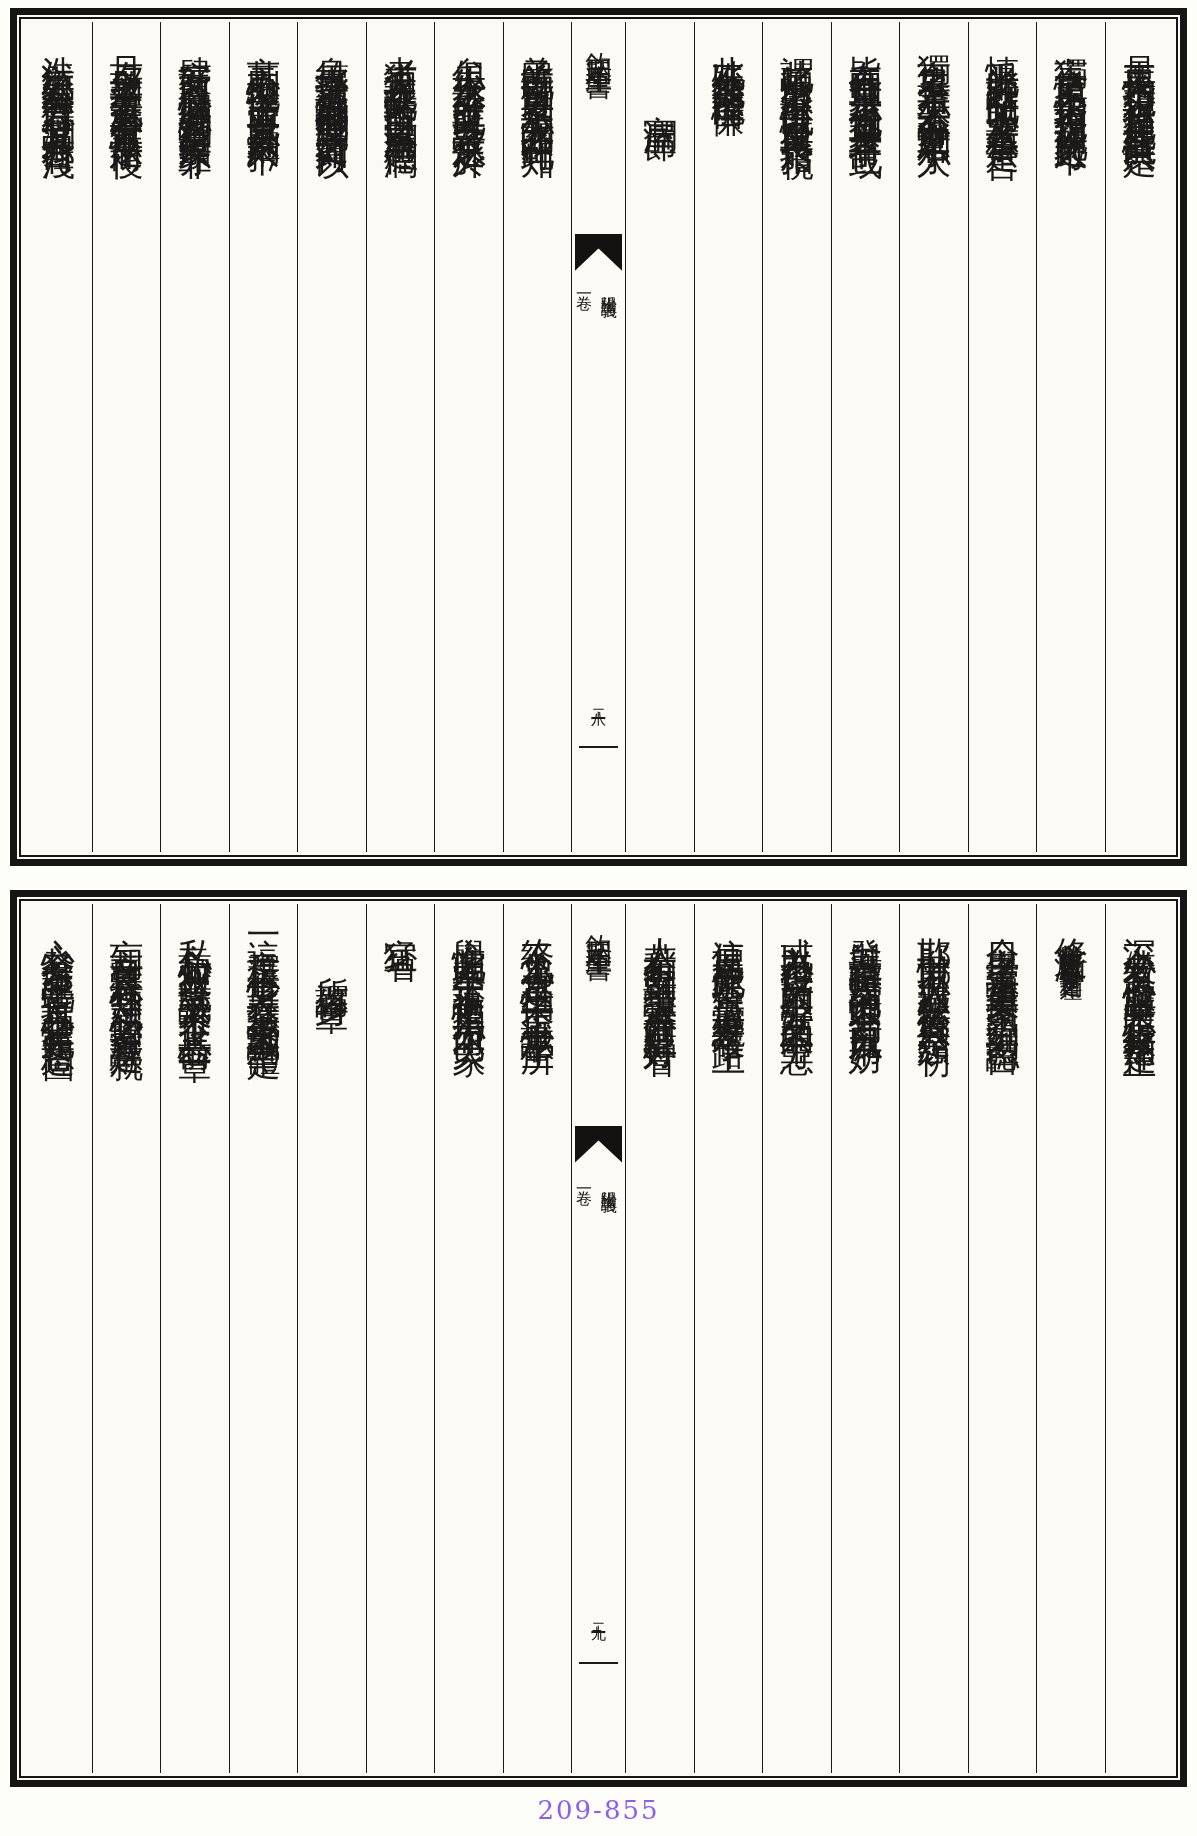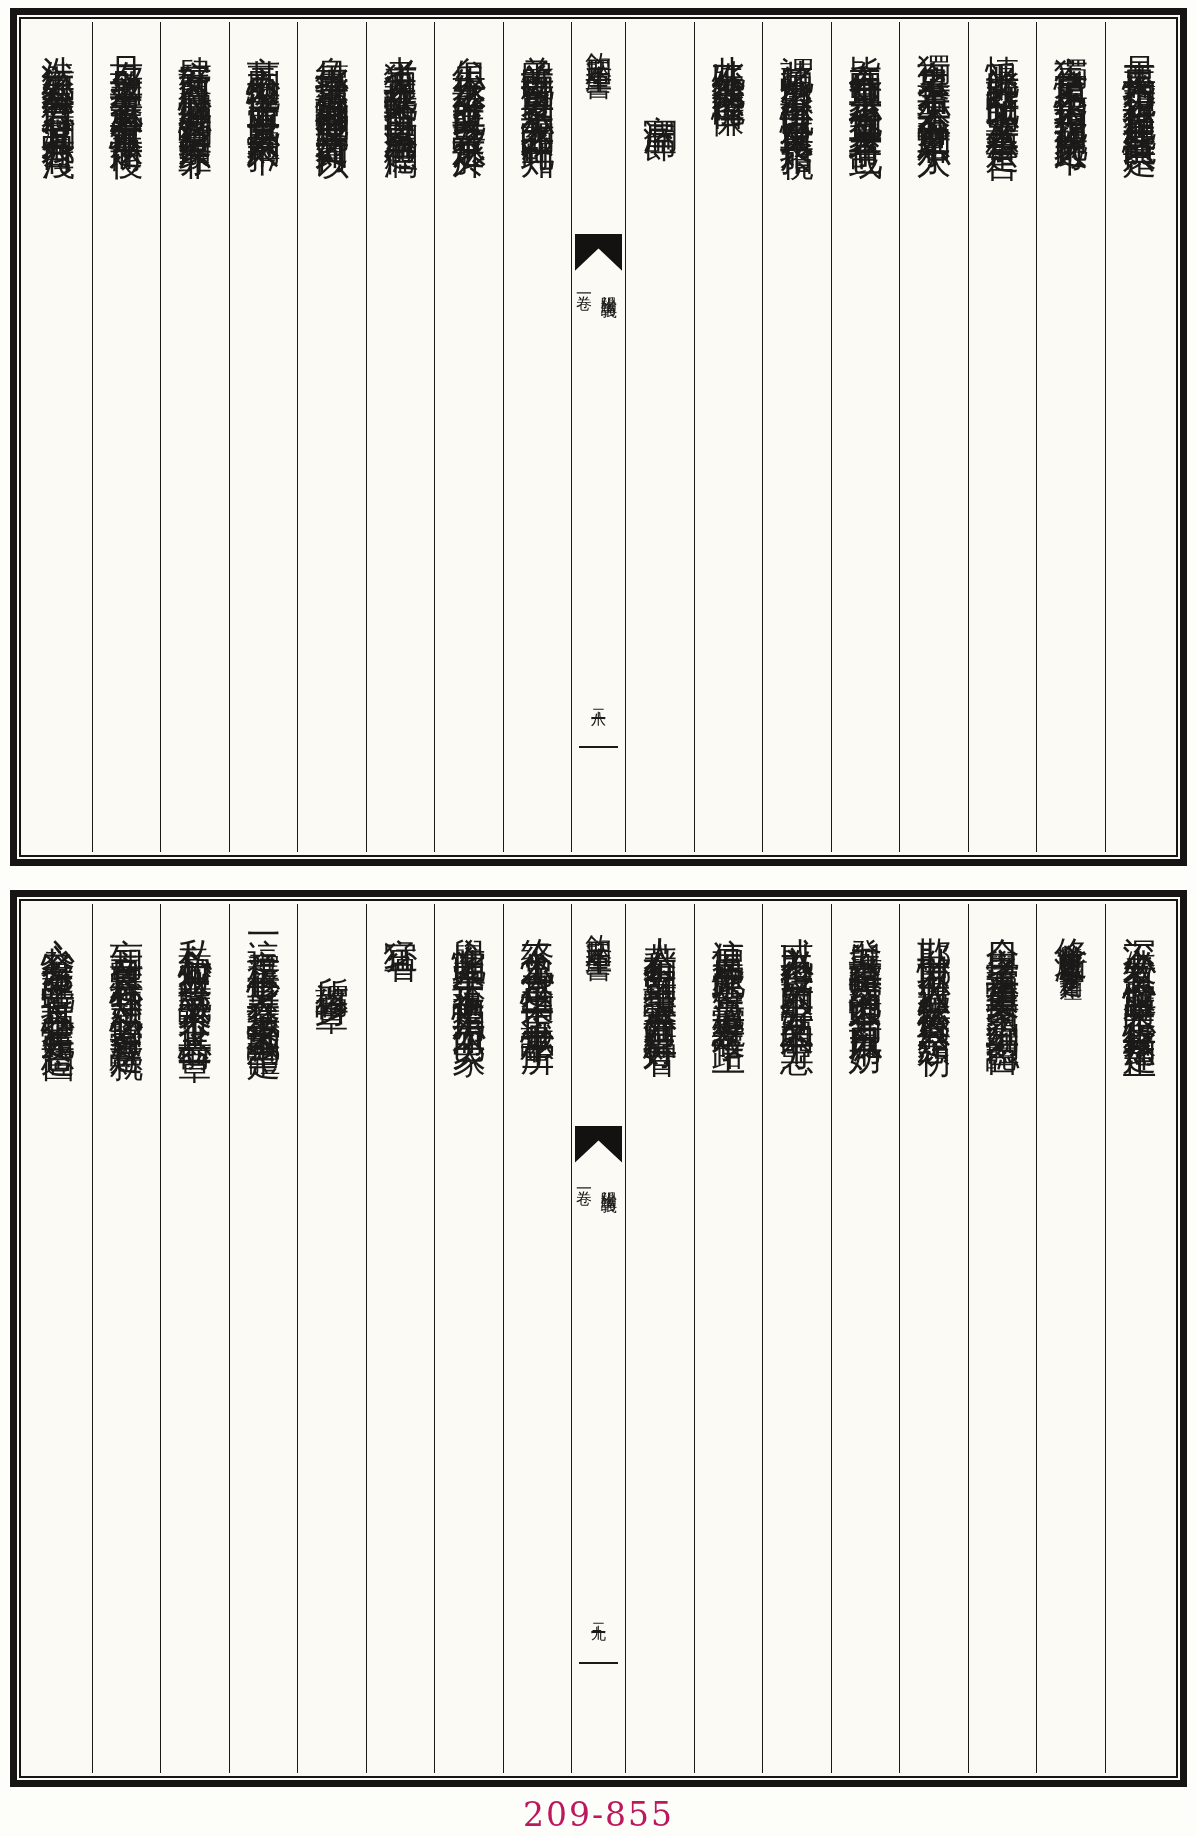--- a/index.html
+++ b/index.html
@@ -41,22 +41,22 @@
              writing-mode:vertical-rl; font-size:16px; letter-spacing:2px;
              line-height:25px; color:#1b1a18; }
   .bx-book span { display:block; }
   .bx-pageno { position:absolute; top:81.5%; left:0; width:100%;
                display:flex; justify-content:center; }
   .bx-pageno .vtxt { font-size:15px; letter-spacing:1px; line-height:1.2; }
   .bx-rule { position:absolute; top:87.2%; left:7px; right:7px; height:2px;
              background:#1b1a18; }
 
   .plate-number { position:absolute; top:1795px; left:0; width:100%;
-                  text-align:center; font-size:33px; letter-spacing:2px;
-                  color:#be185d; }
+                  text-align:center; font-size:26px; letter-spacing:2px;
+                  color:#8b5cf6; }
 </style>
 </head>
 <body>
 
 <section class="page page-top">
   <div class="page-inner">
     <div class="cols">
       <div class="col">
           <span class="vtxt">是專要人怕指視若只從指視起見便非真能慎只是</span>
         </div>

